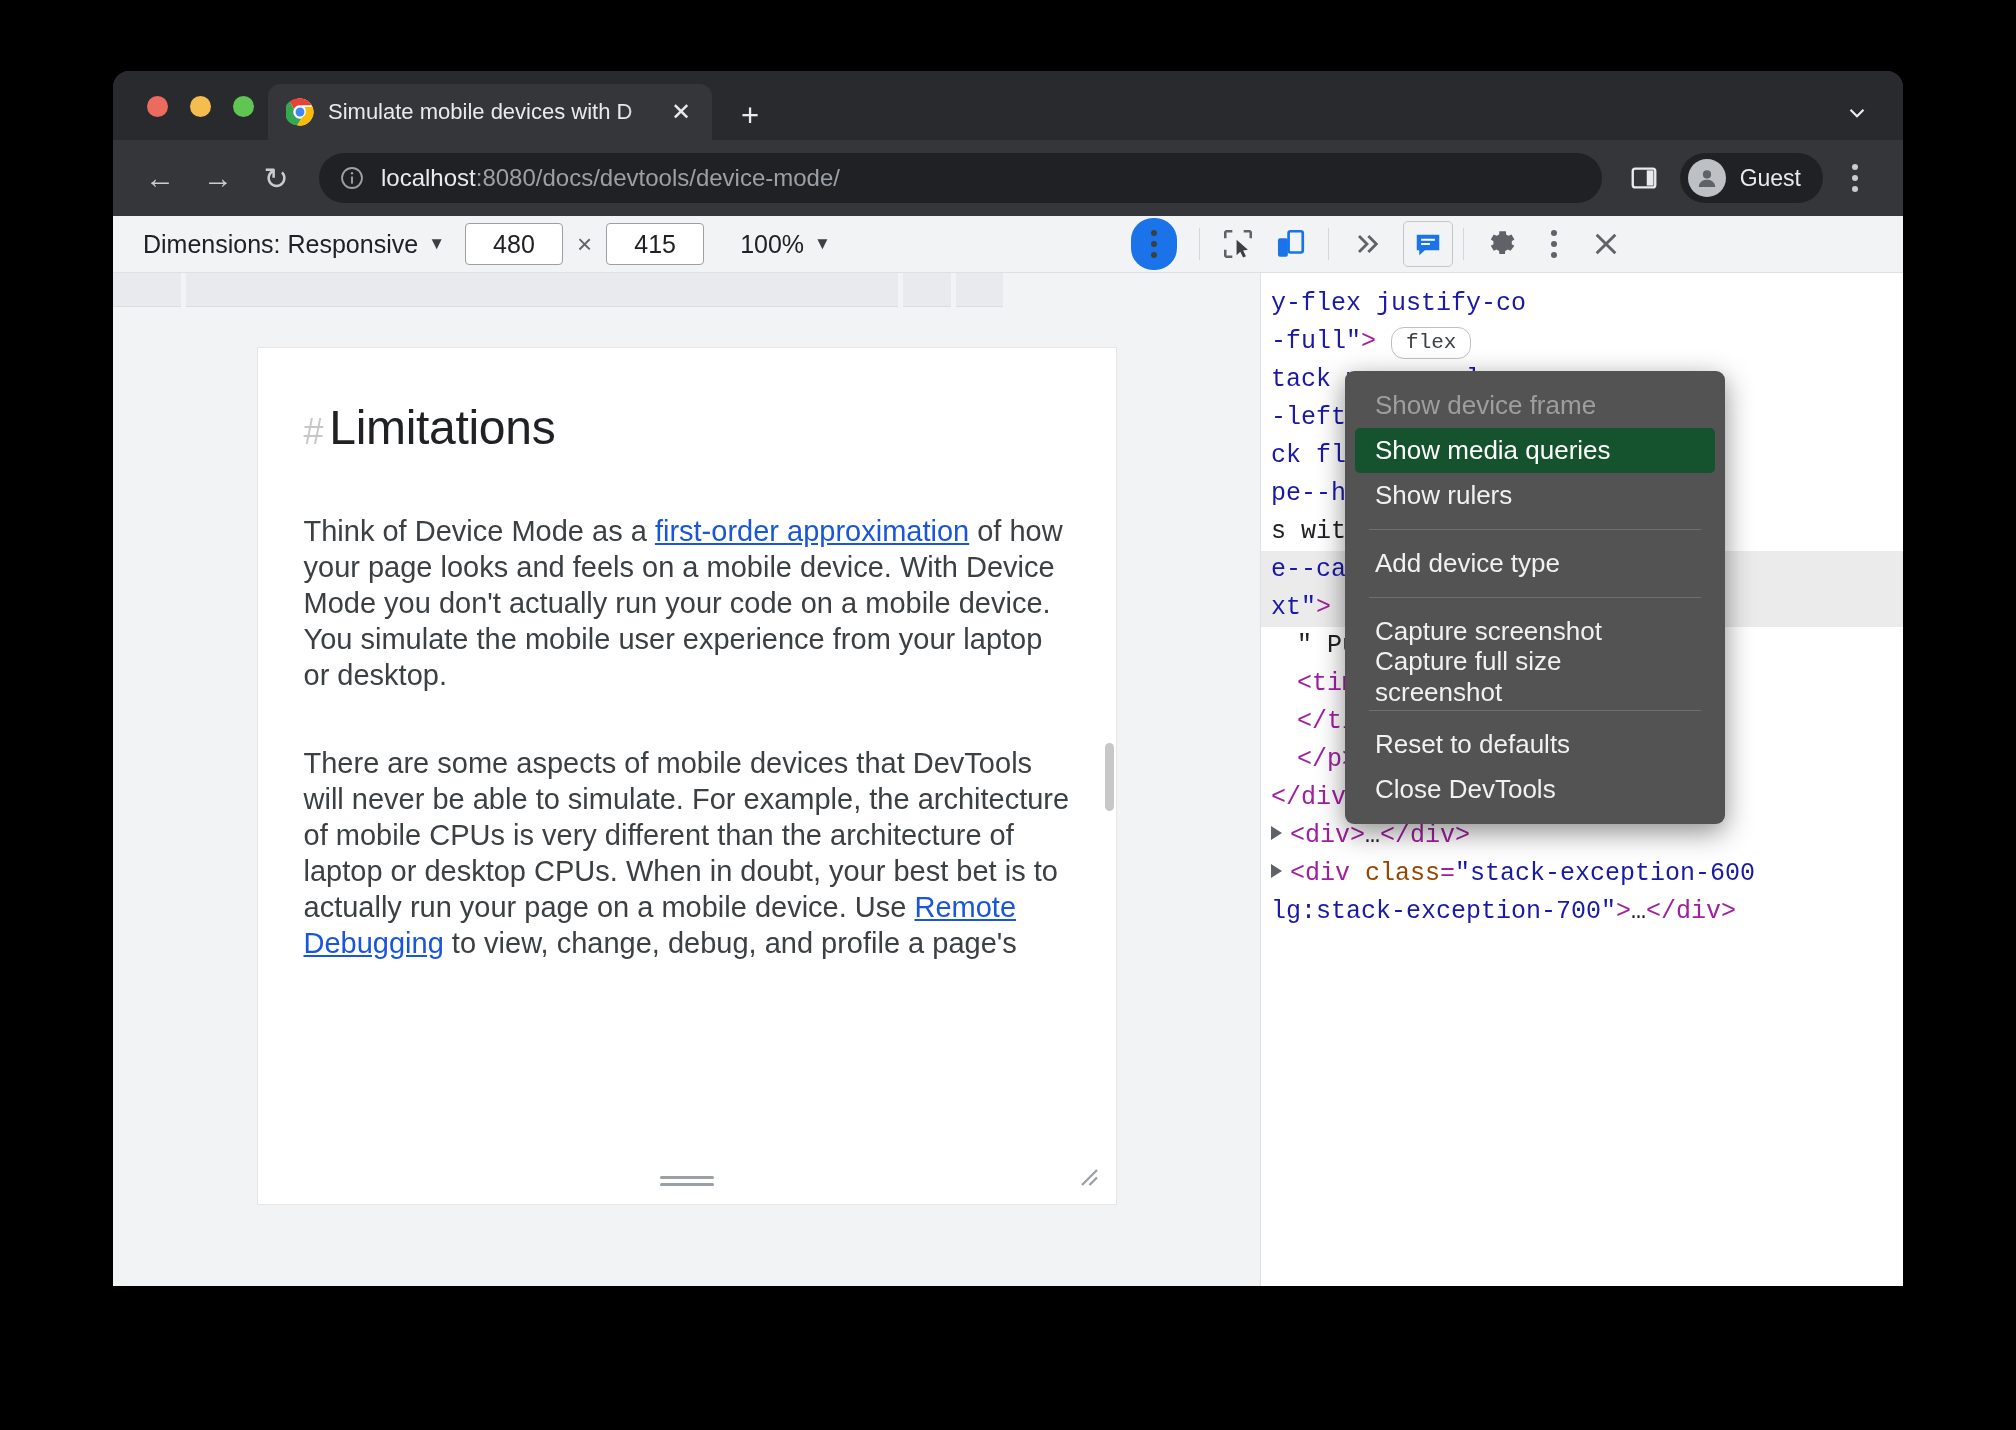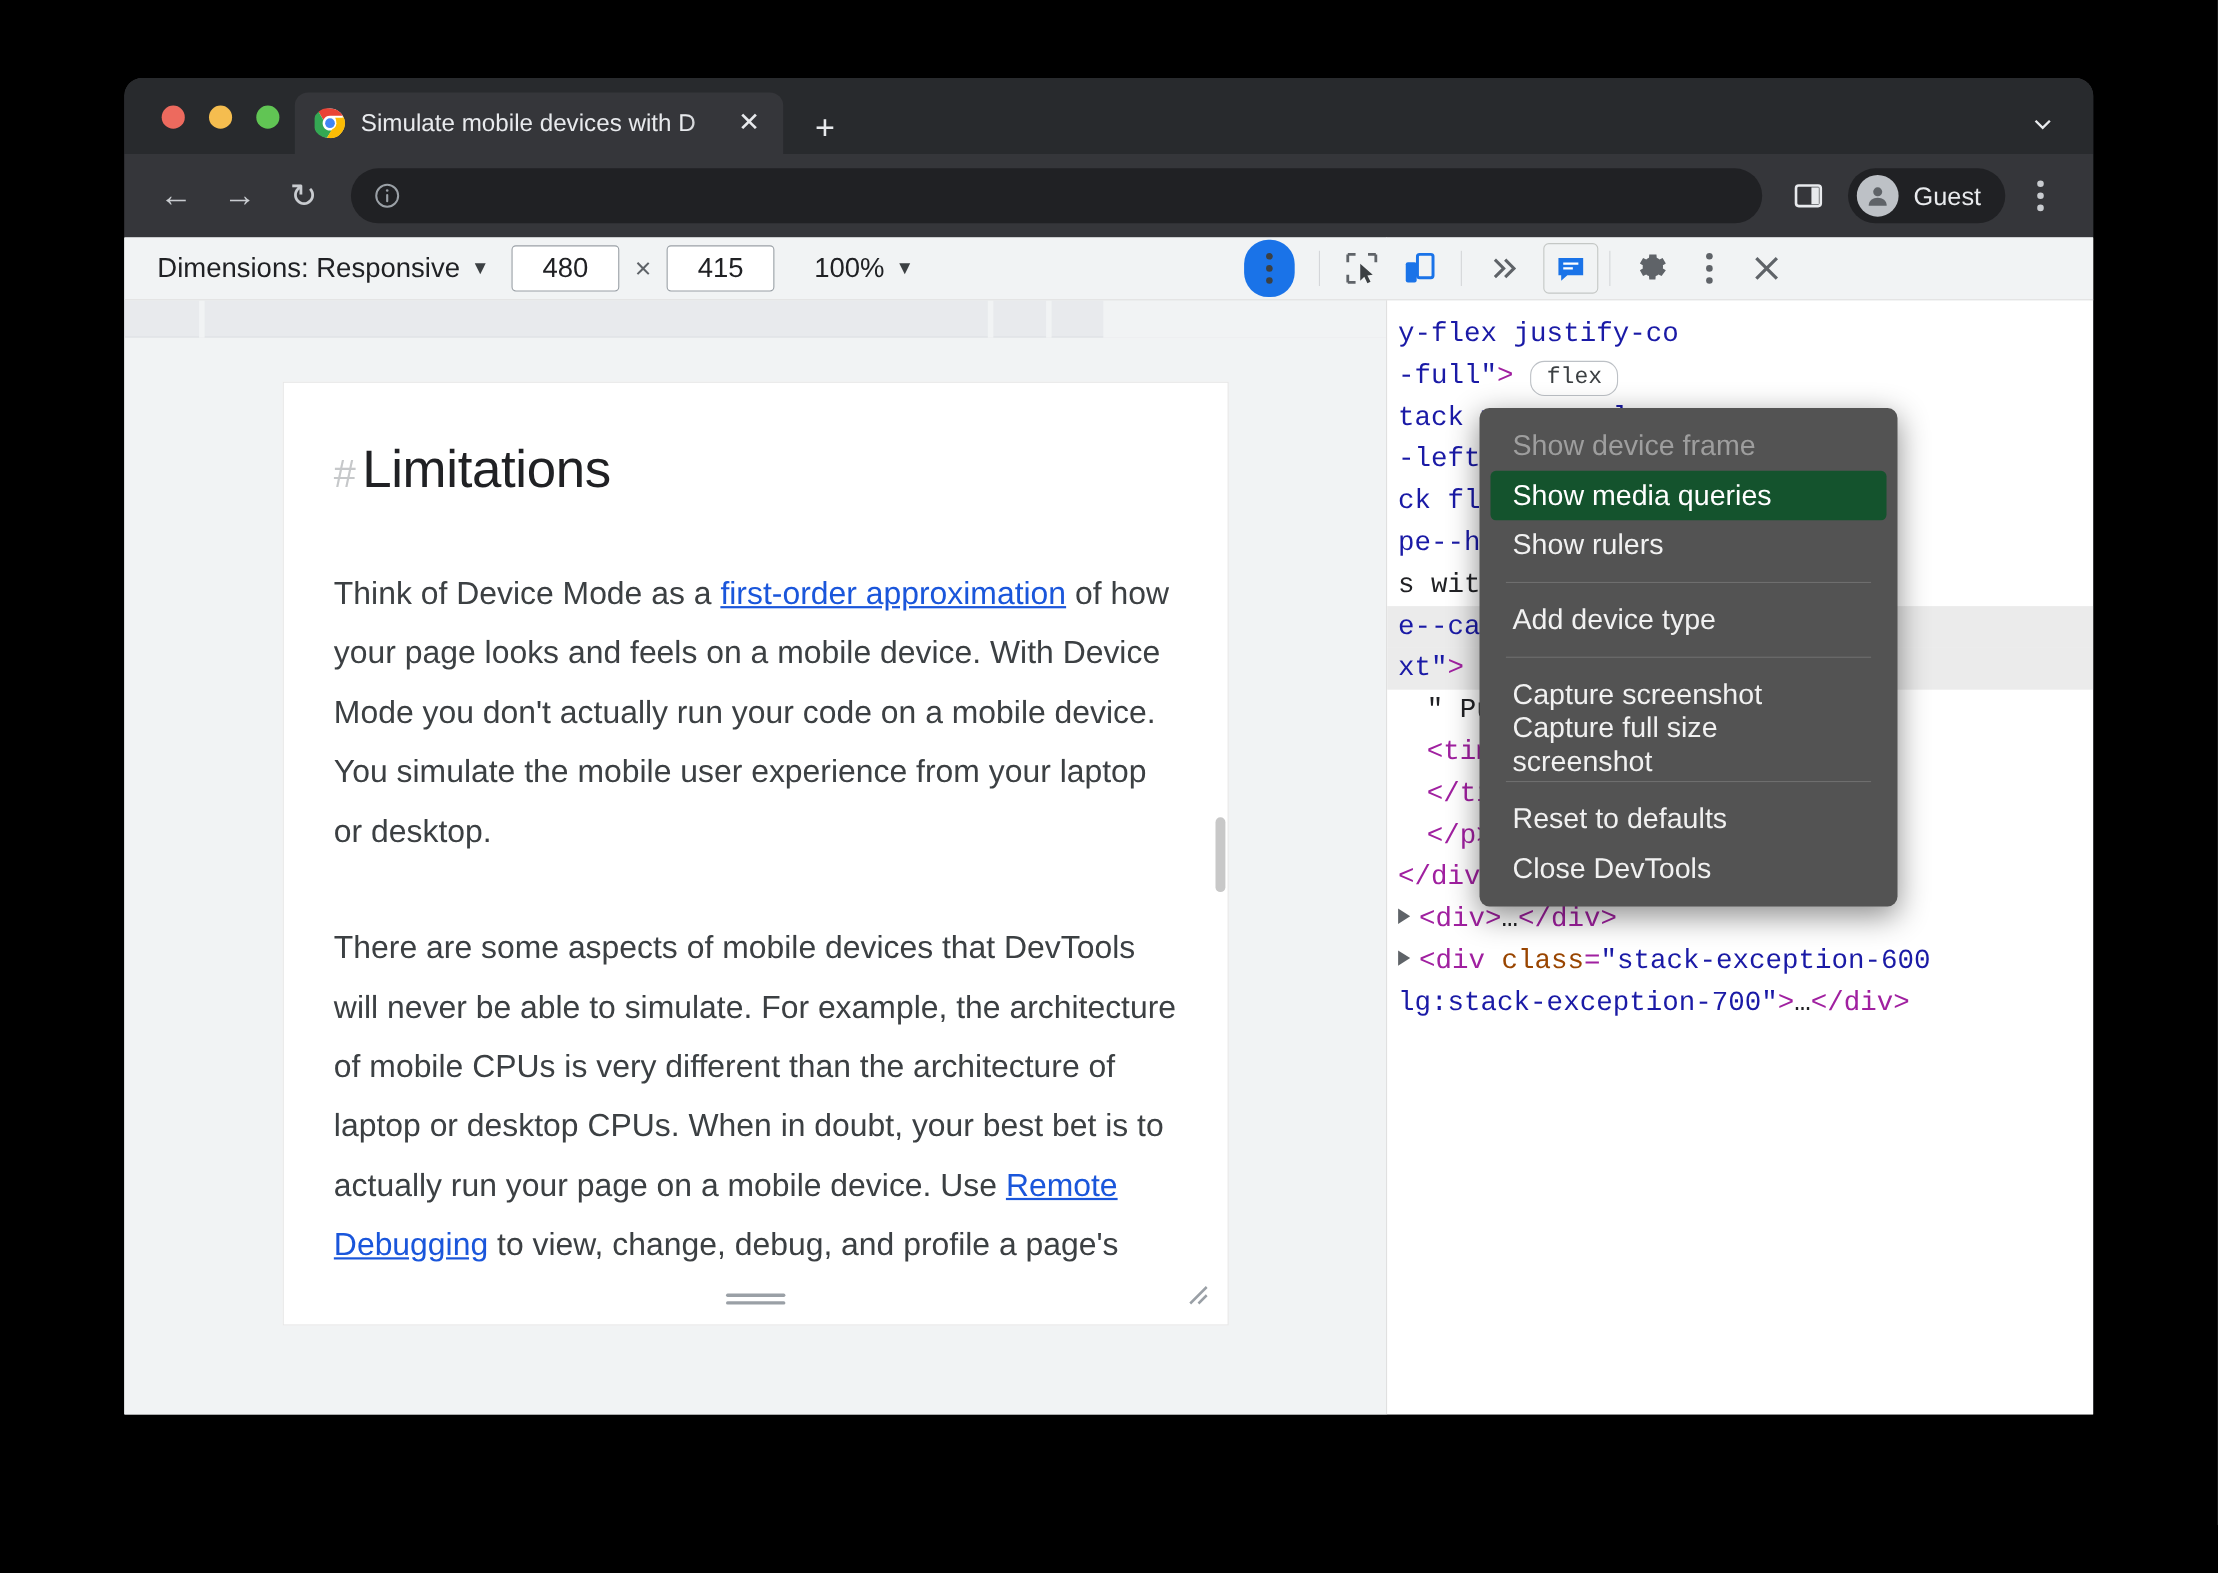--- a/index.html
+++ b/index.html
@@ -198,21 +198,21 @@
     overflow: hidden;
   }
   .page-inner { padding: 52px 46px 0 46px; }
   h1.page-h {
     font-size: 48px; font-weight: 400; color: #202124;
     letter-spacing: -0.3px;
     margin-bottom: 58px;
   }
   h1.page-h .hash { color: #c6c8ca; font-size: 36px; margin-right: 6px; }
   p.page-p {
-    font-size: 29px; line-height: 54px; color: #3c4043;
+    font-size: 29px; line-height: 36px; color: #3c4043;
     margin-bottom: 52px;
   }
   p.page-p a { color: #1a56db; text-decoration: underline; }
 
   .v-scroll {
     position: absolute; right: 2px; top: 395px;
     width: 9px; height: 68px; background: #c8c8c8; border-radius: 5px;
   }
   .resize-h {
     position: absolute; left: 50%; transform: translateX(-50%); bottom: 18px;
@@ -331,20 +331,21 @@
       <div class="nav-btn">↻</div>
 
       <div class="omnibox">
         <span class="info-icon">
           <svg width="26" height="26" viewBox="0 0 24 24">
             <circle cx="12" cy="12" r="9.2" fill="none" stroke="#9aa0a6" stroke-width="1.7"></circle>
             <circle cx="12" cy="7.6" r="1.1" fill="#9aa0a6"></circle>
             <rect x="11.1" y="10.4" width="1.8" height="7" rx=".9" fill="#9aa0a6"></rect>
           </svg>
         </span>
+        <span class="url"><span class="host">localhost</span><span class="rest">:8080/docs/devtools/device-mode/</span></span>
       </div>
 
       <div class="side-btn">
         <svg width="30" height="30" viewBox="0 0 24 24">
           <rect x="3" y="4.5" width="18" height="15" rx="2" fill="none" stroke="#e8eaed" stroke-width="1.9"></rect>
           <rect x="14.2" y="5.9" width="5.4" height="12.2" fill="#e8eaed"></rect>
         </svg>
       </div>
 
       <div class="profile">

